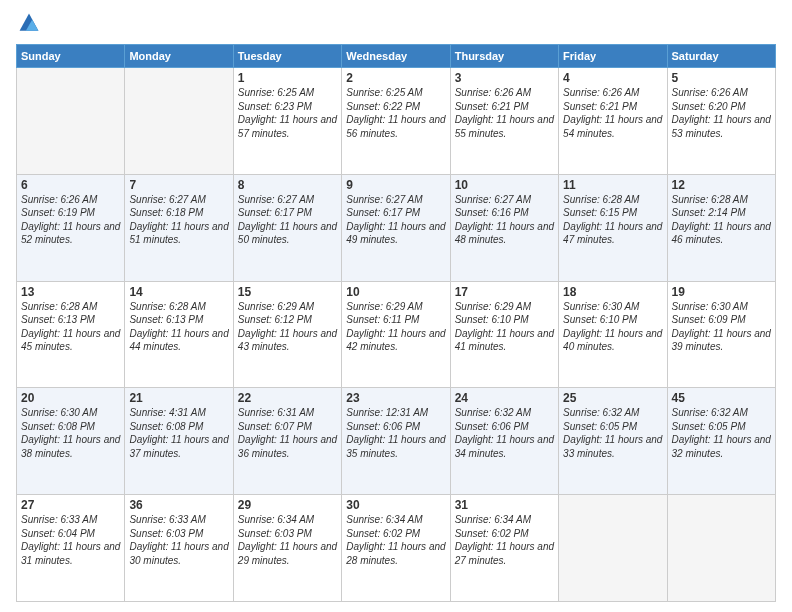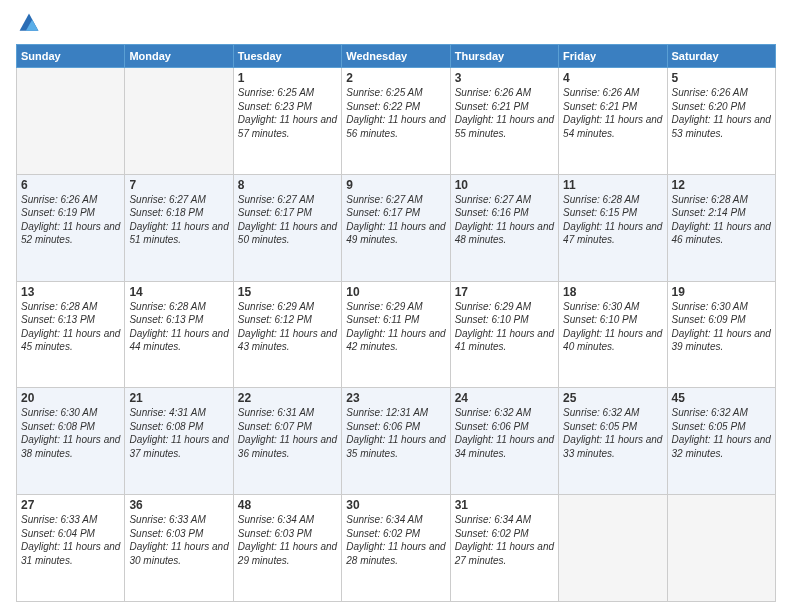--- a/index.html
+++ b/index.html
@@ -319,21 +319,21 @@
 Sunset: 6:04 PM
 Daylight: 11 hours and 31 minutes.</div>
           </td>
           <td>
             <span class="day-num">36</span>
             <div class="day-info">Sunrise: 6:33 AM
 Sunset: 6:03 PM
 Daylight: 11 hours and 30 minutes.</div>
           </td>
           <td>
-            <span class="day-num">48</span>
+            <span class="day-num">29</span>
             <div class="day-info">Sunrise: 6:34 AM
 Sunset: 6:03 PM
 Daylight: 11 hours and 29 minutes.</div>
           </td>
           <td>
             <span class="day-num">30</span>
             <div class="day-info">Sunrise: 6:34 AM
 Sunset: 6:02 PM
 Daylight: 11 hours and 28 minutes.</div>
           </td>

